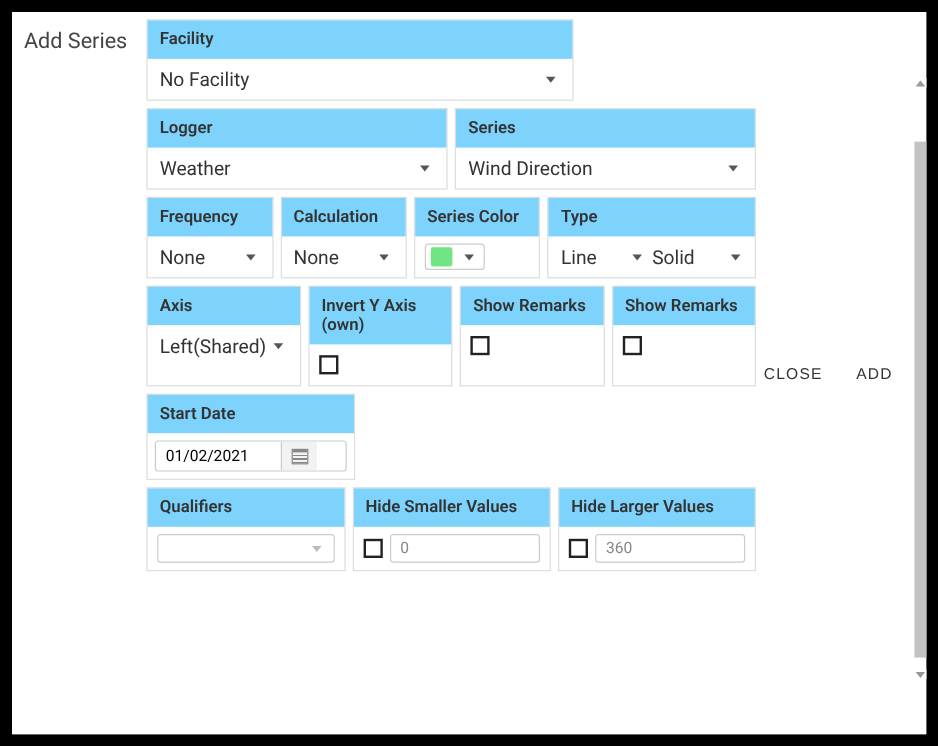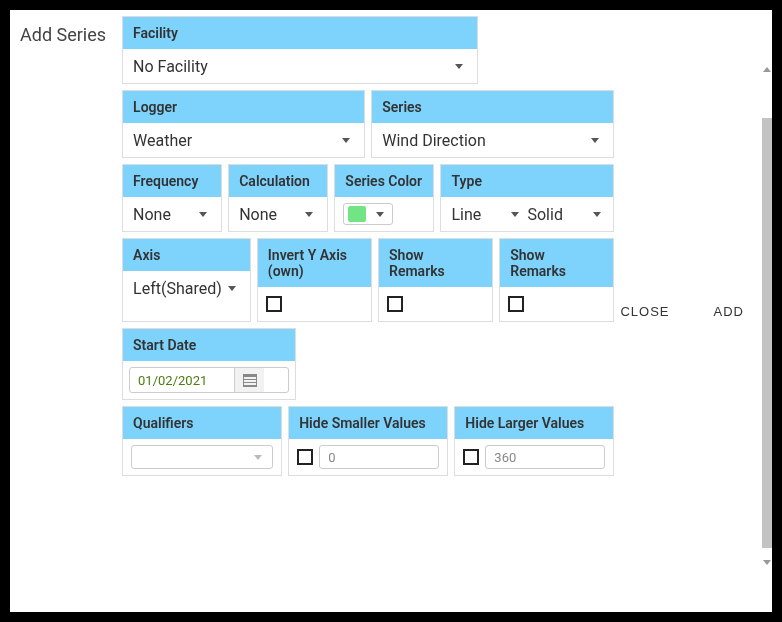--- a/index.html
+++ b/index.html
@@ -102,21 +102,21 @@
     border: 1px solid #ccc;
     border-radius: 3px;
     overflow: hidden;
     height: 26px;
     align-items: stretch;
     margin: 6px;
   }
   .date-input {
     font-size: 13px;
     padding: 0 8px;
-    color: #4d7c0f;
+    color: #000000;
     display: flex;
     align-items: center;
     width: 104px;
   }
   .date-btn {
     width: 30px;
     background: #f2f2f2;
     border-left: 1px solid #ccc;
     display: flex;
     align-items: center;
@@ -150,21 +150,21 @@
     display: flex;
     align-items: center;
     justify-content: flex-end;
     padding: 0 6px;
     background: #fff;
   }
   .muted-select .caret { border-top-color: #bbb; }
   .footer {
     display: flex;
     justify-content: flex-end;
-    gap: 44px;
+    gap: 28px;
     padding: 14px 28px 14px 0;
     border-top: 1px solid transparent;
   }
   .footer button {
     background: none;
     border: none;
     font-size: 13px;
     letter-spacing: 1px;
     color: #333;
     font-weight: 500;

